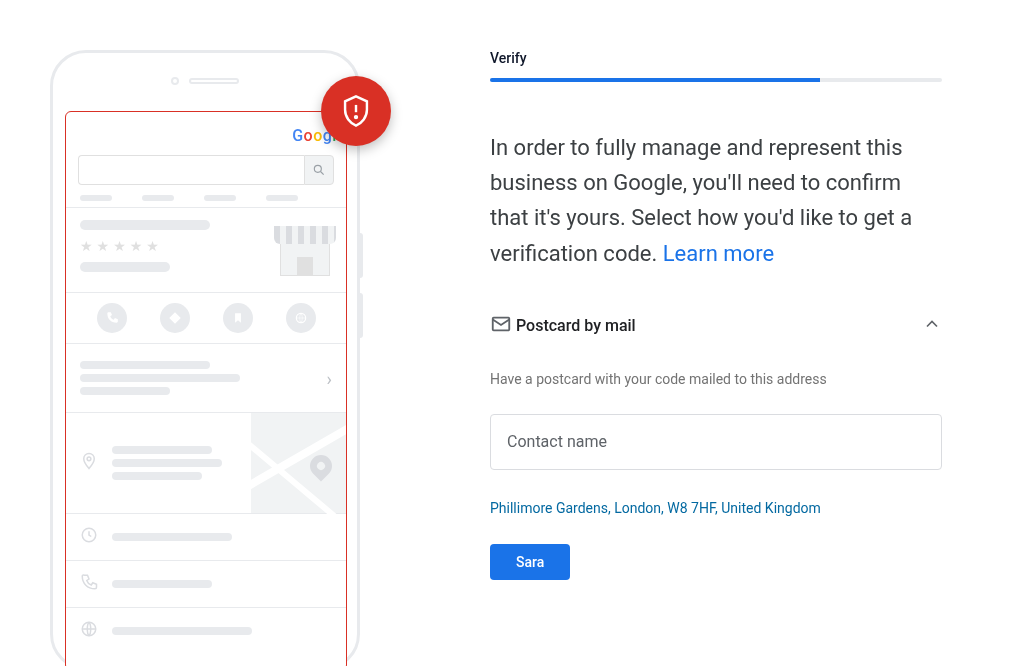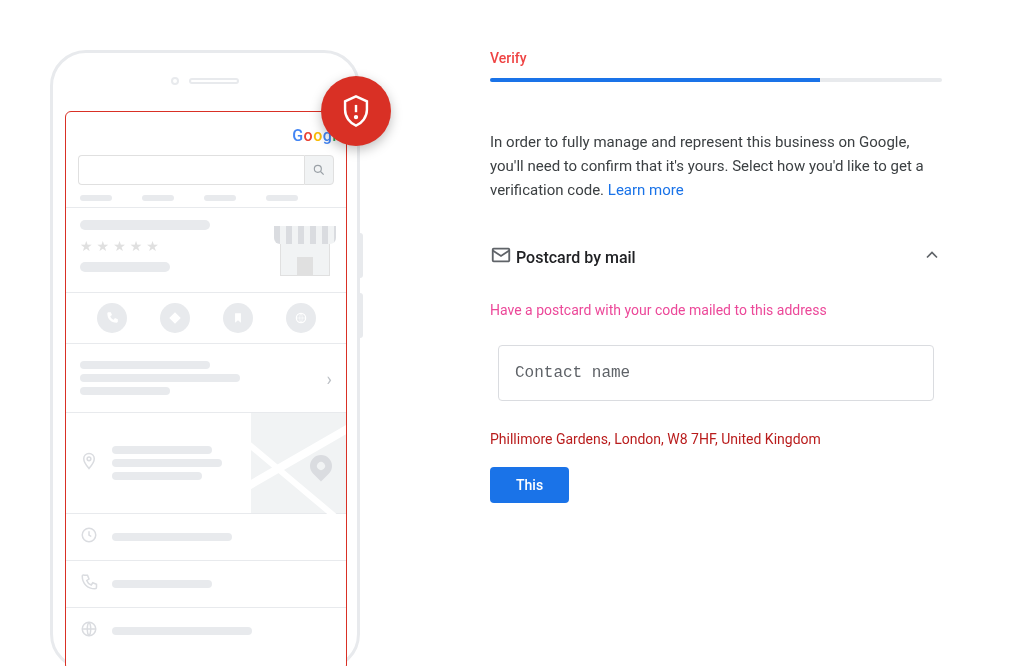--- a/index.html
+++ b/index.html
@@ -202,21 +202,21 @@
   display: flex; align-items: center; justify-content: center;
   box-shadow: 0 4px 12px rgba(0,0,0,0.25);
   z-index: 10;
 }
 .alert-badge svg { width: 30px; height: 34px; fill: none; stroke: #fff; stroke-width: 2; }
 
 
 .step-label {
   font-size: 14px;
   font-weight: 500;
-  color: #ef4444;
+  color: #0f172a;
   margin-bottom: 12px;
 }
 .progress-bar {
   height: 4px;
   width: 100%;
   background: #e8eaed;
   border-radius: 2px;
   overflow: hidden;
   margin-bottom: 48px;
 }
@@ -225,21 +225,21 @@
   width: 73%;
   background: #1a73e8;
 }
 .page-heading {
   font-size: 32px;
   font-weight: 400;
   color: #202124;
   margin-bottom: 36px;
 }
 .page-desc {
-  font-size: 15px;
+  font-size: 22px;
   color: #3c4043;
   line-height: 1.6;
   margin-bottom: 36px;
 }
 .learn-link {
   color: #1a73e8;
   text-decoration: none;
 }
 .option-header {
   display: flex;
@@ -263,29 +263,28 @@
 }
 .chev-up {
   color: #5f6368;
 }
 .chev-up svg { width: 20px; height: 20px; stroke: #5f6368; fill: none; stroke-width: 2;}
 .option-body {
   margin-top: 24px;
 }
 .helper-text {
   font-size: 14px;
-  color: #ec4899;
+  color: #737373;
   line-height: 1.5;
 }
 .helper-italic {
   font-style: italic;
 }
 .input-wrapper {
-  margin: 24px 8px 30px;
-  font-family: Liberation Mono, monospace;
+  margin: 24px 0 30px;
 }
 .text-input {
   width: 100%;
   height: 56px;
   border: 1px solid #dadce0;
   border-radius: 4px;
   padding: 0 16px;
   font-size: 16px;
   color: #5f6368;
   outline: none;
@@ -295,22 +294,22 @@
   color: #5f6368;
 }
 .biz-name {
   font-size: 16px;
   font-weight: 500;
   color: #202124;
   margin-bottom: 6px;
 }
 .biz-addr {
   font-size: 14px;
-  color: #b91c1c;
-  margin-bottom: 20px;
+  color: #0369a1;
+  margin-bottom: 28px;
 }
 .mail-btn {
   background: #1a73e8;
   color: #fff;
   border: none;
   border-radius: 4px;
   padding: 10px 26px;
   font-size: 14px;
   font-weight: 500;
   cursor: pointer;
@@ -490,16 +489,16 @@
 
     <div class="option-body">
       <div class="helper-text">Have a postcard with your code mailed to this address</div>
 
       <div class="input-wrapper">
         <input type="text" class="text-input" placeholder="Contact name" style="">
       </div>
 
       <div class="biz-addr">Phillimore Gardens, London, W8 7HF, United Kingdom</div>
 
-      <button class="mail-btn">This</button>
+      <button class="mail-btn">Sara</button>
     </div>
   </div>
 </div>
 
 </body></html>

